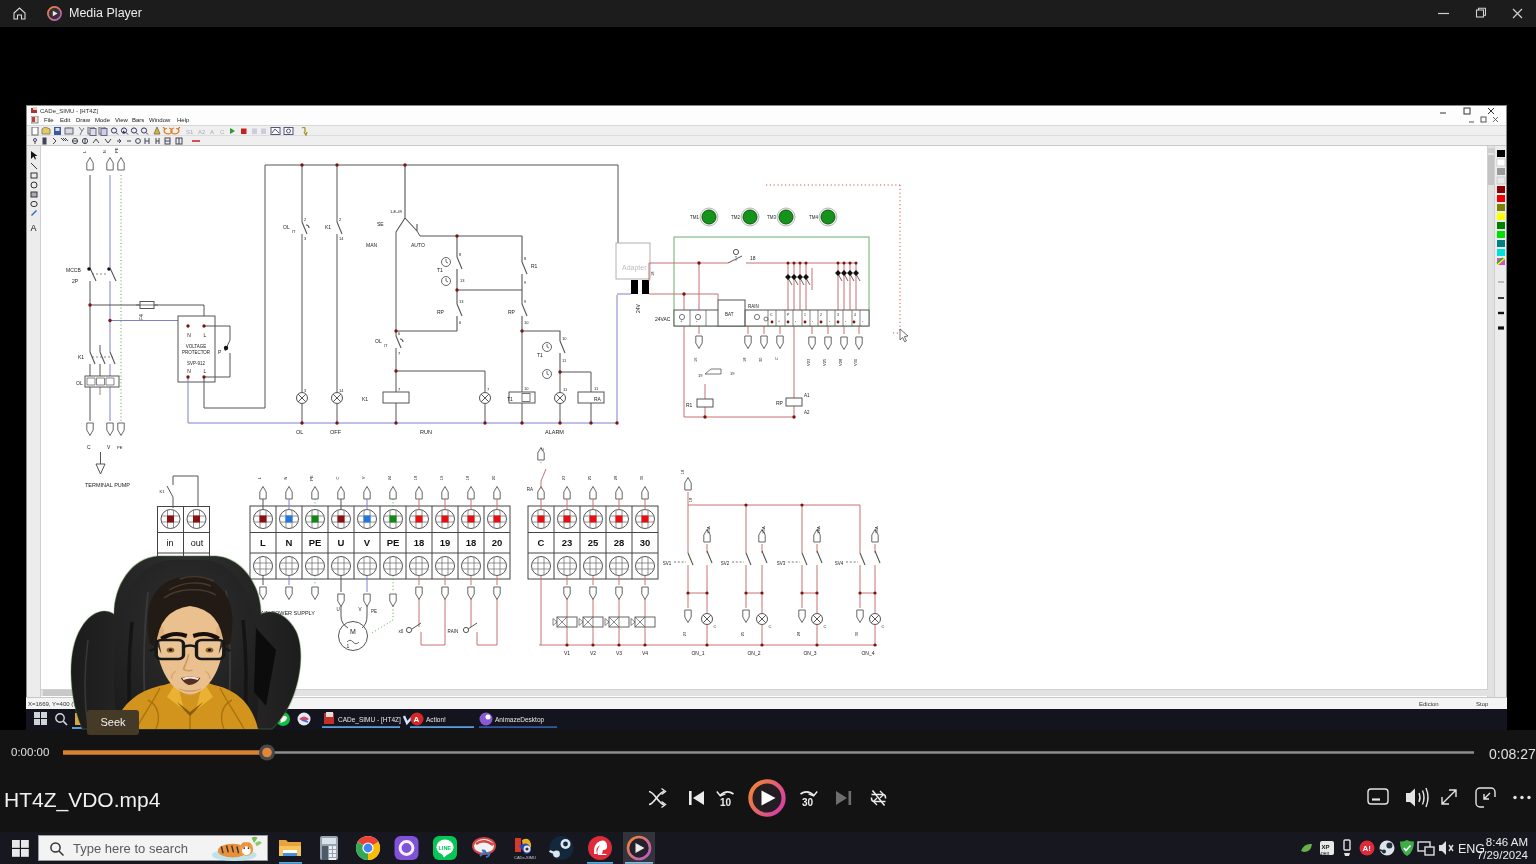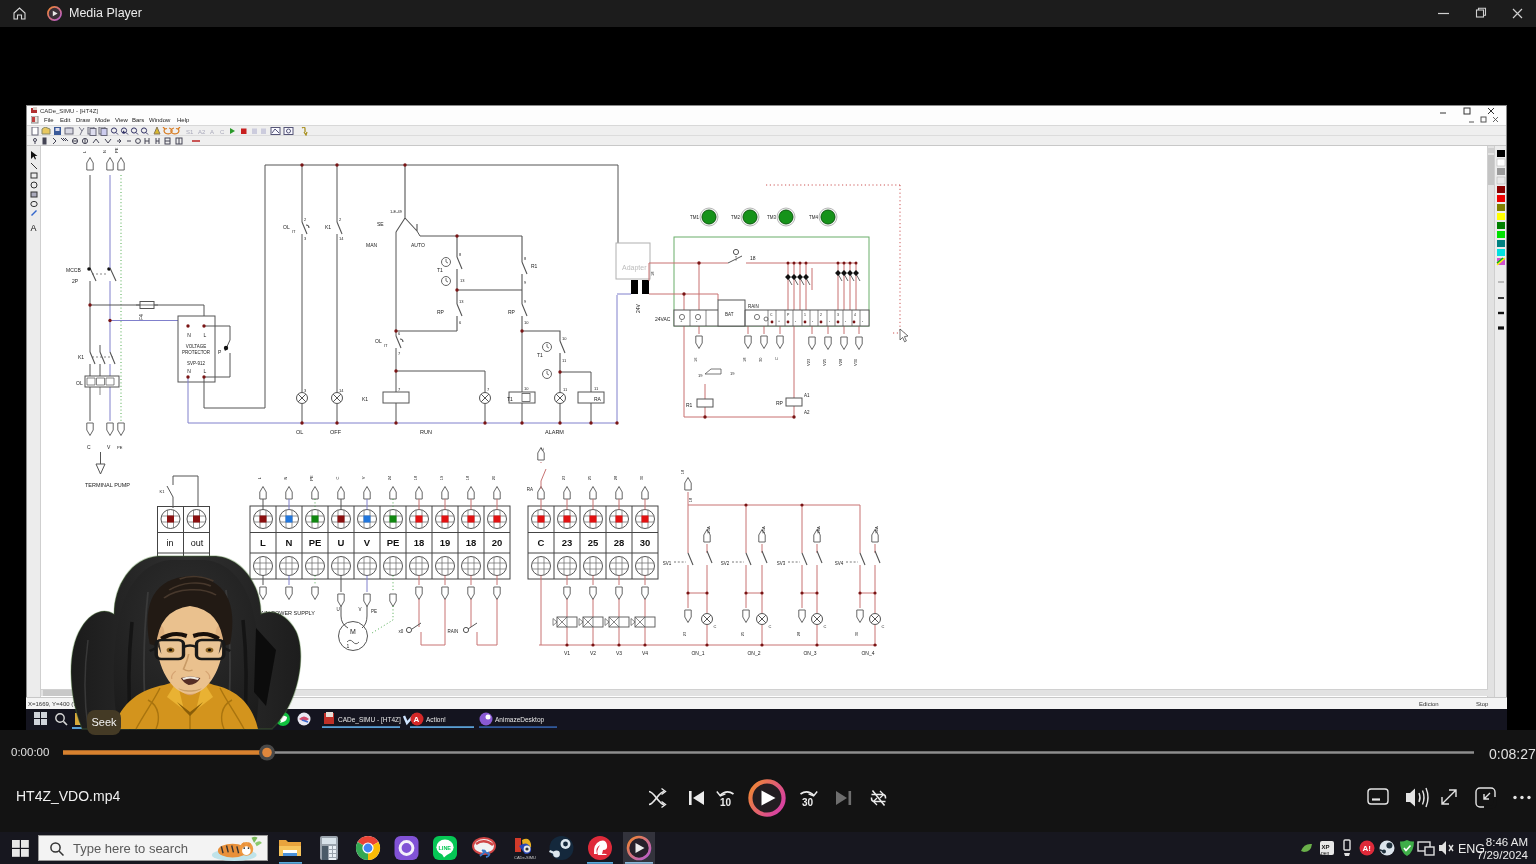--- a/index.html
+++ b/index.html
@@ -6,21 +6,21 @@
 .abs{position:absolute}
 #titlebar{position:absolute;left:0;top:0;width:1536px;height:27px;background:#1c1c1c;z-index:30}
 #mpbg{position:absolute;left:0;top:730px;width:1536px;height:102px;background:#131313;z-index:20}
 #taskbar{position:absolute;left:0;top:832px;width:1536px;height:32px;background:#17171f;z-index:40}
 #cadewin{position:absolute;left:26px;top:105px;width:1481px;height:604px;background:#fff;z-index:2;border:1px solid #8a8a8a}
 #innerbar{position:absolute;left:26px;top:709px;width:1481px;height:21px;background:#14141f;z-index:6}
 #statusbar{position:absolute;left:26px;top:697px;width:1481px;height:12px;background:#f4f4f4;z-index:5;border-top:1px solid #c8c8c8}
 .t6{font-size:6px;color:#222}
 #schem{position:absolute;left:0;top:0;width:1536px;height:864px;z-index:3;pointer-events:none}
 #avatar{position:absolute;left:0;top:0;width:1536px;height:864px;z-index:7;pointer-events:none}
-#tooltip{position:absolute;left:87px;top:710px;width:34px;height:25px;background:#443a25;border-radius:8px;color:#f2f2f2;font-size:11px;line-height:25px;text-align:center;z-index:25}
+#tooltip{position:absolute;left:87px;top:710px;width:52px;height:25px;background:#443a25;border-radius:3px;color:#f2f2f2;font-size:11px;line-height:25px;text-align:center;z-index:25}
 </style></head>
 <body>
 
 <div id="titlebar">
   <svg class="abs" style="left:12px;top:6px" width="15" height="15" viewBox="0 0 15 15">
       <path d="M2 7 L7.5 2 L13 7 L13 13 L9.5 13 L9.5 9 L5.5 9 L5.5 13 L2 13 Z" fill="none" stroke="#d8d8d8" stroke-width="1.1"></path>
     </svg>
   <svg class="abs" style="left:47px;top:6px" width="15" height="15" viewBox="0 0 15 15">
     <defs>
         <linearGradient id="mpg" x1="0" y1="0" x2="1" y2="1">
@@ -255,21 +255,21 @@
   <span class="abs" style="left:1489px;top:6px;font-size:14px;color:#e0e0e0">0:08:27</span>
   <svg class="abs" style="left:0;top:0" width="1536" height="26">
     <line x1="63" y1="12.5" x2="1474" y2="12.5" stroke="#8e8e8e" stroke-width="2.6"></line>
     <line x1="63" y1="12.5" x2="267" y2="12.5" stroke="#d8822f" stroke-width="4.4"></line>
     <circle cx="267" cy="12.5" r="8" fill="#484848"></circle>
     <circle cx="267" cy="12.5" r="4.8" fill="#e0873c"></circle>
   </svg>
 </div>
 
 <div class="abs" style="left:0;top:766px;width:1536px;height:66px;z-index:22">
-  <span class="abs" style="left:16px;top:22px;font-size:14px;color:#f0f0f0">HT4Z_VDO.mp4</span>
+  <span class="abs" style="left:4px;top:22px;font-size:21px;color:#f0f0f0">HT4Z_VDO.mp4</span>
   <svg class="abs" style="left:640px;top:12px" width="260" height="42" viewBox="0 0 260 42">
 
     <g stroke="#e8e8e8" stroke-width="1.7" fill="none">
         <path d="M9 13.5 C14 13.5 19 26.5 24 26.5 M9 26.5 C14 26.5 19 13.5 24 13.5"></path>
         <path d="M21.5 10.5 L25.5 13.5 L21.5 16.5 M21.5 23.5 L25.5 26.5 L21.5 29.5" stroke-width="1.4"></path>
       </g>
 
     <g fill="#ececec">
         <rect x="49" y="13" width="2.6" height="14"></rect>
         <path d="M64 13 L64 27 L53 20 Z"></path>

